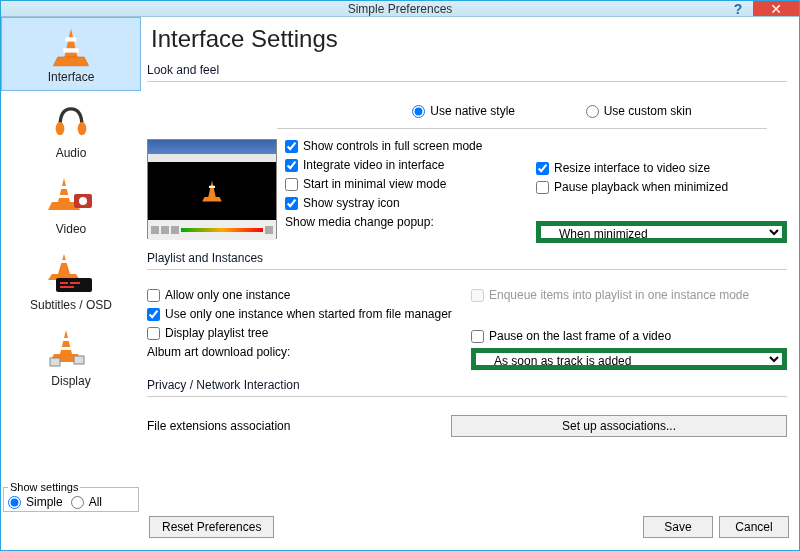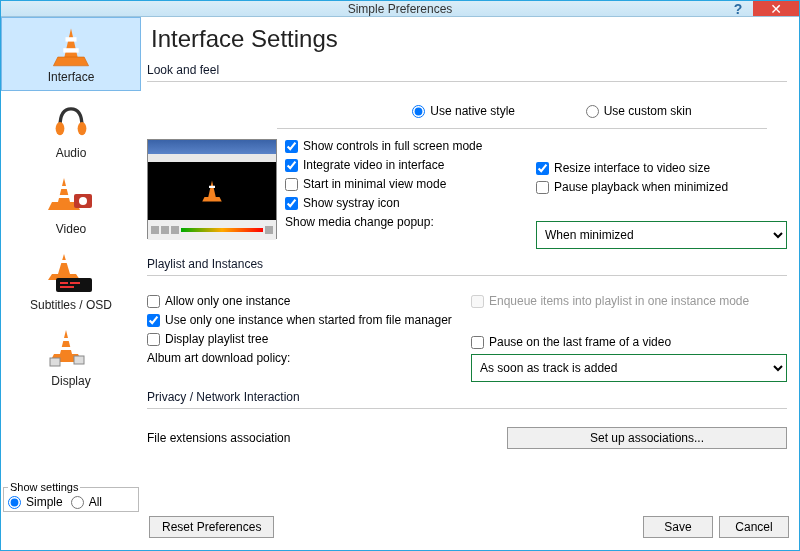--- a/index.html
+++ b/index.html
@@ -35,21 +35,21 @@
 .pc { width:8px; height:8px; background:#aaa; }
 .pc.wide { flex:1; background: linear-gradient(to right, #0a0, #fa0, #f00); height:4px; }
 .look-cols { flex: 1; display: flex; }
 .look-col { flex: 1; display: flex; flex-direction: column; gap: 5px; }
 .chk { display: flex; align-items: center; gap: 5px; }
 .chk input { margin:0; }
 .chk.disabled { color: #999; }
 .row2 { display: flex; align-items: center; }
 .row2 .lbl { flex: 1; }
 .row2 select, .row2 .assoc-btn { width: 200px; }
-select { border: 1px solid #15803d; background: #fff; height: 28px; padding: 0 4px; }
+select { border: 5px solid #15803d; background: #fff; height: 22px; padding: 0 14px; }
 .footer { height: 38px; border-top: 0; display: flex; align-items: center; padding: 0 10px 8px 148px; gap: 6px; }
 .btn { background: #f0f0f0; border: 1px solid #999; padding: 3px 12px; min-width: 70px; cursor: default; }
 .spacer { flex: 1; }
 label { cursor: default; }
 .mini-cone { width:30px; height:30px; }
 .audio-icon { width:44px; height:44px; }
 .video-icon, .sub-icon, .hk-icon { width:50px; height:44px; position:relative; }
 </style>
 </head>
 <body>
@@ -243,21 +243,21 @@
               </label>
             <select style="width:100%"><option>As soon as track is added</option></select>
           </div>
         </div>
       </div>
 
       <div class="group">
         <div class="group-title"><span>Privacy / Network Interaction</span></div>
         <div class="row2" style="gap:8px;">
           <span class="lbl">File extensions association</span>
-          <button class="btn assoc-btn" style="width:280px">Set up associations...</button>
+          <button class="btn assoc-btn" style="width:336px">Set up associations...</button>
         </div>
       </div>
 
     </div>
   </div>
 
   <div class="footer">
     <button class="btn">Reset Preferences</button>
     <div class="spacer"></div>
     <button class="btn">Save</button>

